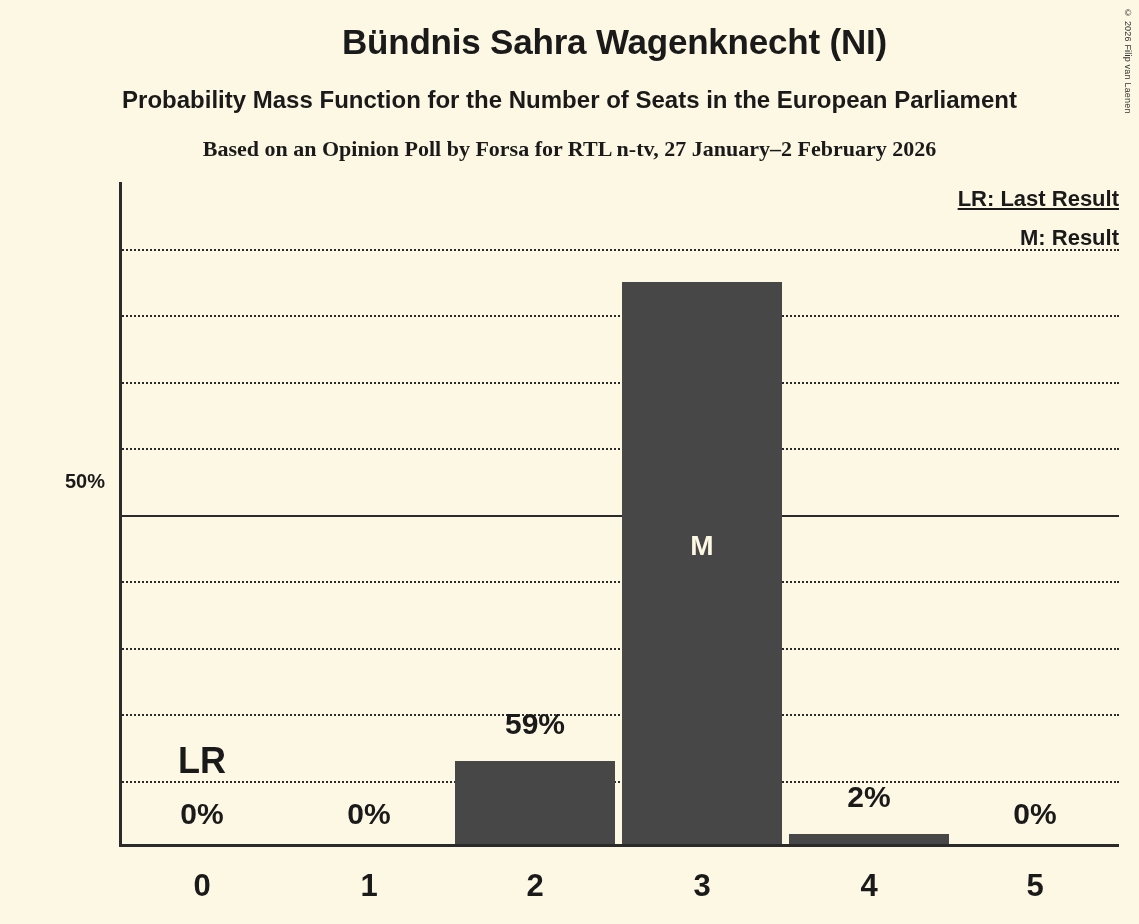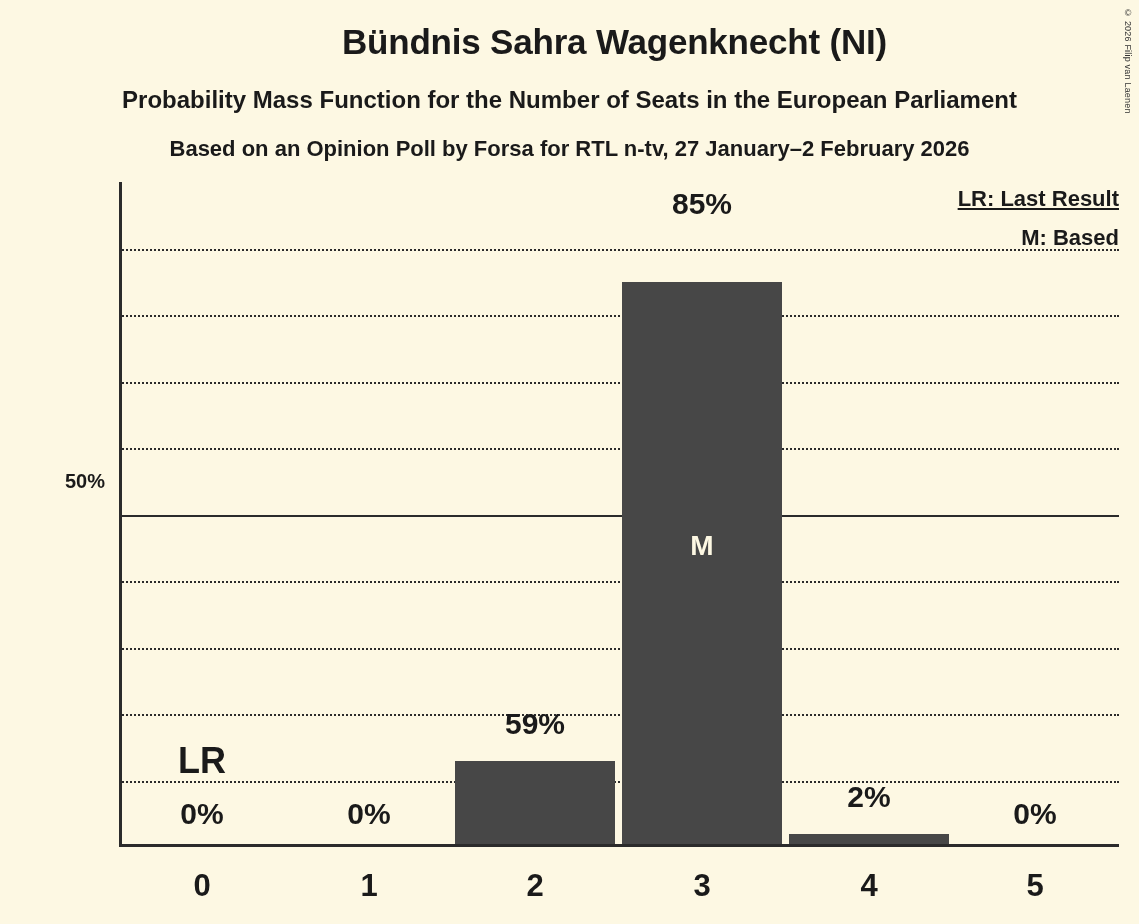--- a/index.html
+++ b/index.html
@@ -41,20 +41,21 @@
     font-weight: bold;
   }
   .subtitle2 {
     position: absolute;
     top: 136px;
     left: 0;
     width: 1139px;
     text-align: center;
     font-size: 22px;
     font-weight: bold;
+    font-family: Liberation Serif, serif;
   }
   .copyright {
     position: absolute;
     top: 8px;
     right: 6px;
     font-size: 9px;
     color: #333;
     writing-mode: vertical-rl;
     text-orientation: mixed;
     letter-spacing: 0.2px;
@@ -150,21 +151,21 @@
 
   <div class="copyright">© 2026 Filip van Laenen</div>
 
   <div class="title">Bündnis Sahra Wagenknecht (NI)</div>
   <div class="subtitle">Probability Mass Function for the Number of Seats in the European Parliament</div>
   <div class="subtitle2">Based on an Opinion Poll by Forsa for RTL n-tv, 27 January–2 February 2026</div>
 
   <div class="ylabel" style="left: 0px; top: 470px; width: 105px;">50%</div>
 
   <div class="legend" style="top: 186px; text-decoration: underline;">LR: Last Result</div>
-  <div class="legend" style="top: 225px;">M: Based</div>
+  <div class="legend" style="top: 225px;">M: Result</div>
 
   <div class="plot">
 
     <div class="gridline" style="top: 66.5px;"></div>
     <div class="gridline" style="top: 133px;"></div>
     <div class="gridline" style="top: 199.5px;"></div>
     <div class="gridline" style="top: 266px;"></div>
     <div class="gridline solid" style="top: 332.5px;"></div>
     <div class="gridline" style="top: 399px;"></div>
     <div class="gridline" style="top: 465.5px;"></div>
@@ -174,21 +175,20 @@
     <div class="bar" style="left: 3px; width: 160px; height: 0px;"></div>
     <div class="bar" style="left: 170px; width: 160px; height: 0px;"></div>
     <div class="bar" style="left: 336px; width: 160px; height: 86.45px;"></div>
     <div class="bar" style="left: 503px; width: 160px; height: 565.25px;"></div>
     <div class="bar" style="left: 670px; width: 160px; height: 13.3px;"></div>
     <div class="bar" style="left: 836px; width: 160px; height: 0px;"></div>
 
     <div class="bar-label" style="left: 3px; width: 160px; top: 615px;">0%</div>
     <div class="bar-label" style="left: 170px; width: 160px; top: 615px;">0%</div>
     <div class="bar-label" style="left: 336px; width: 160px; top: 525px;">59%</div>
-    <div class="bar-label" style="left: 503px; width: 160px; top: 5px;">85%</div>
     <div class="bar-label" style="left: 670px; width: 160px; top: 598px;">2%</div>
     <div class="bar-label" style="left: 836px; width: 160px; top: 615px;">0%</div>
 
     <div class="lr-marker" style="left: 3px; width: 160px; top: 558px;">LR</div>
     <div class="bar-marker" style="left: 503px; width: 160px; top: 348px;">M</div>
 
     <div class="axis-y"></div>
     <div class="axis-x"></div>
   </div>
 

